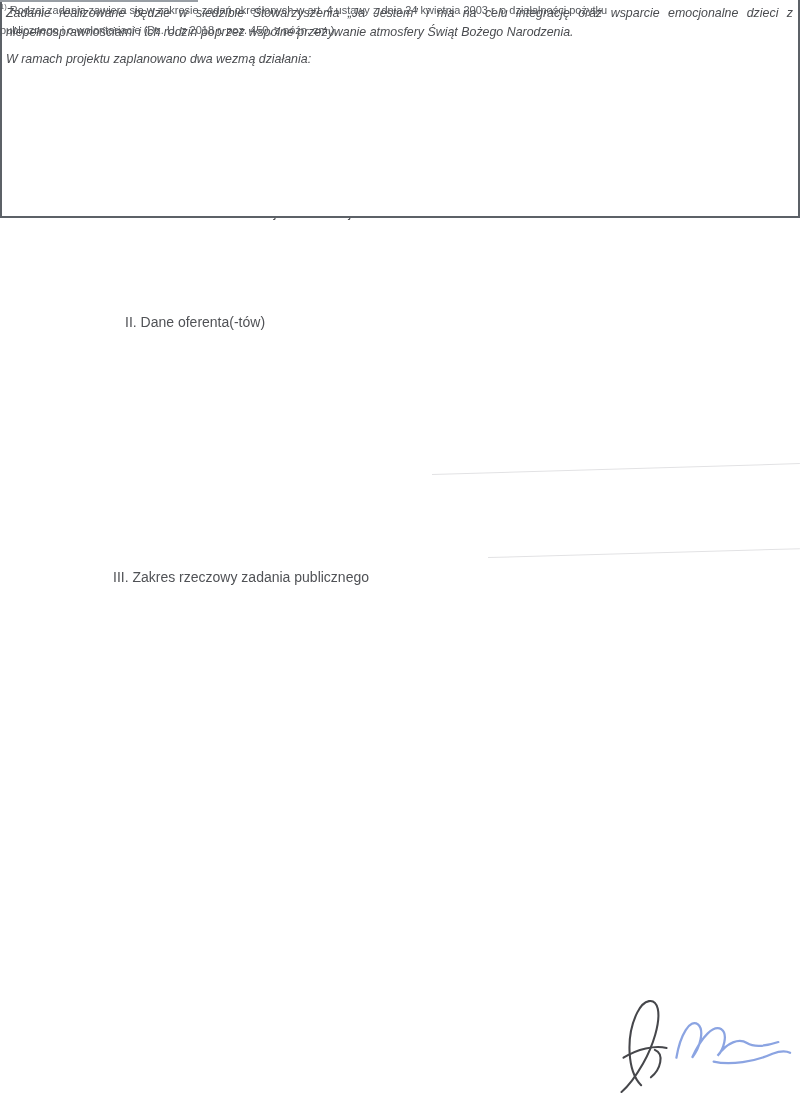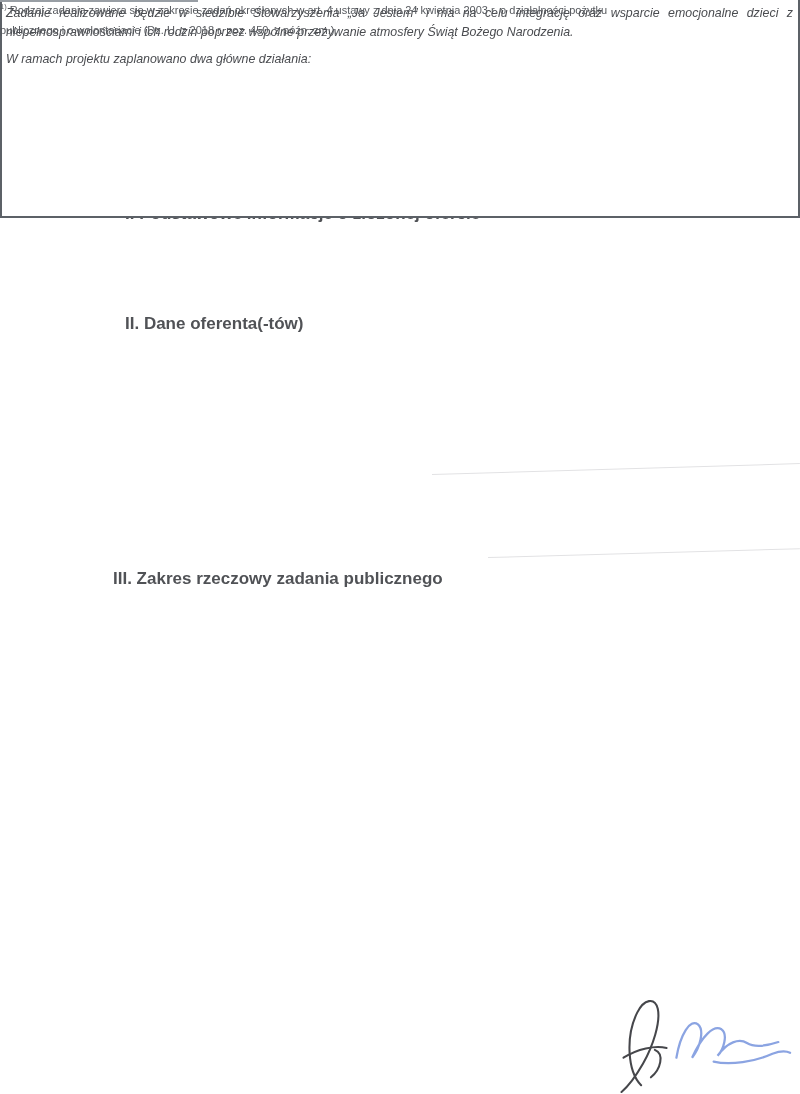--- a/index.html
+++ b/index.html
@@ -14,21 +14,21 @@
   .formtxt{font-size:10.8px;color:#5d6065;line-height:13.5px;}
   .filled{font-size:15.5px;color:#4f5358;white-space:nowrap;}
   sup{font-size:7.5px;vertical-align:super;line-height:0;}
   .strike{text-decoration:line-through;}
   
   .doc-title{left:0;top:58;width:100%;text-align:center;font-size:13.2px;
     letter-spacing:.4px;color:#898d91;}
   .pouczenie{left:125;top:101;width:562;font-size:11px;color:#74787d;
     line-height:17.8px;text-align:justify;}
   .pouczenie .ph{font-weight:bold;color:#6b6f74;}
-  .sec-head{font-weight:bold;font-size:17px;color:#505256;}
+  .sec-head{font-weight:normal;font-size:14px;color:#505256;}
   
   .tbl{border:2px solid #5c6167;box-sizing:border-box;background:#fff;}
   .trow{display:flex;box-sizing:border-box;}
   .cell{box-sizing:border-box;}
   .br{border-right:1.5px solid #5c6167;}
   .bt{border-top:1.5px solid #5c6167;}
   
   .t1{left:74;top:227;width:663;}
   .t1 .label{width:281px;padding:4px 6px 0 8px;}
   .t1 .r1{height:35px;}
@@ -147,21 +147,21 @@
     <div class="cell c1 beige br sm formtxt">Data rozpoczęcia</div>
     <div class="cell c2 br sm formtxt">Od podpisania umowy</div>
     <div class="cell c3 beige br sm formtxt">Data zakończenia</div>
     <div class="cell c4">31-12-2025</div>
   </div>
 
   <div class="abs tbl beige t3hdr">3. Syntetyczny opis zadania (wraz ze wskazaniem miejsca jego realizacji)</div>
 
   <div class="abs tbl t3body">
     <p>Zadanie realizowane będzie w siedzibie Stowarzyszenia „Ja Jestem” i ma na celu integrację oraz wsparcie emocjonalne dzieci z niepełnosprawnościami i ich rodzin poprzez wspólne przeżywanie atmosfery Świąt Bożego Narodzenia.</p>
-    <p>W ramach projektu zaplanowano dwa główne działania:</p>
+    <p>W ramach projektu zaplanowano dwa wezmą działania:</p>
   </div>
 
   <div class="abs fnrule"></div>
   <div class="abs footnotes">
     <div><sup>1)</sup><span> Rodzaj zadania zawiera się w zakresie zadań określonych w art. 4 ustawy z dnia 24 kwietnia 2003 r. o działalności pożytku publicznego i o wolontariacie (Dz. U. z 2018 r. poz. 450, z późn. zm.).</span></div>
   </div>
 
   <svg class="abs" style="left:596px;top:995px;" width="200" height="98" viewBox="0 0 200 100">
     <g fill="none" stroke="#46474b" stroke-width="2.1" stroke-linecap="round">
       <path d="M 44 92 C 30 78 28 42 40 18 C 47 4 58 2 61 14 C 64 28 56 52 46 70 C 38 84 30 94 24 99"></path>

